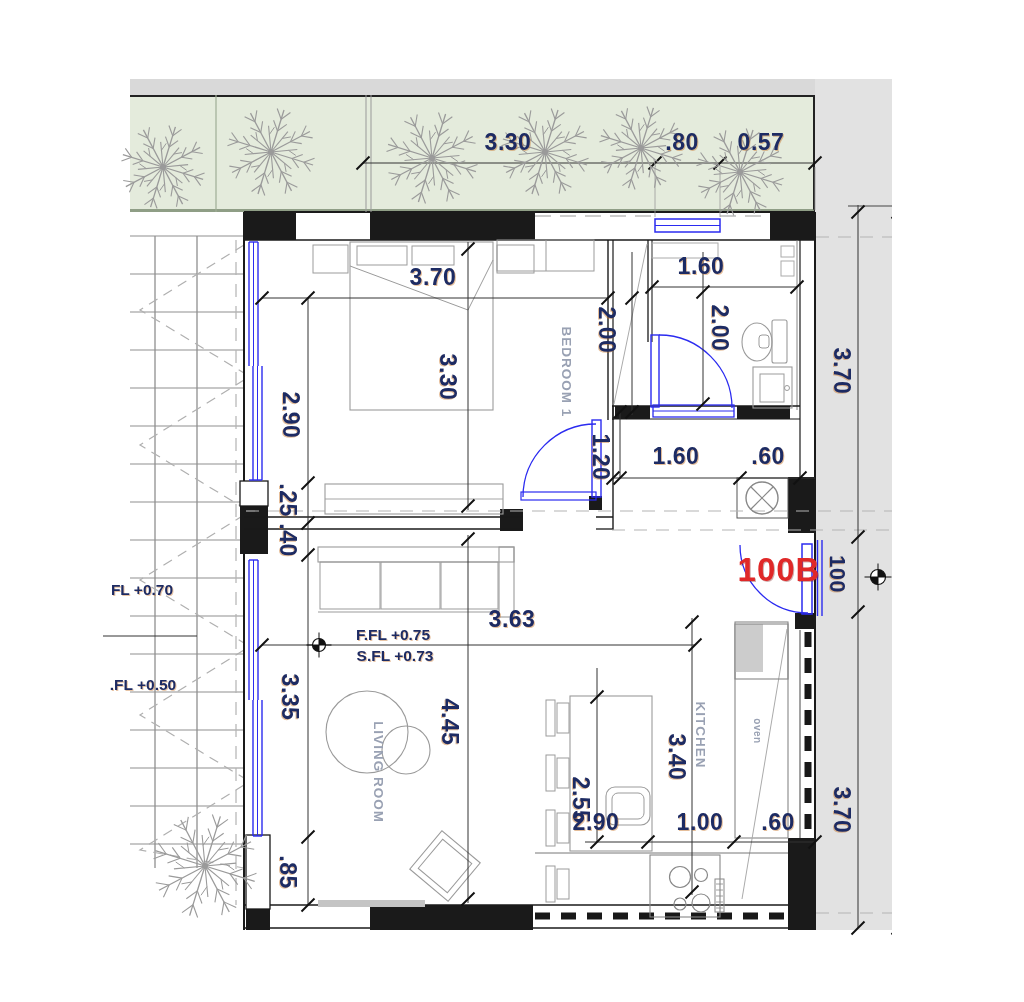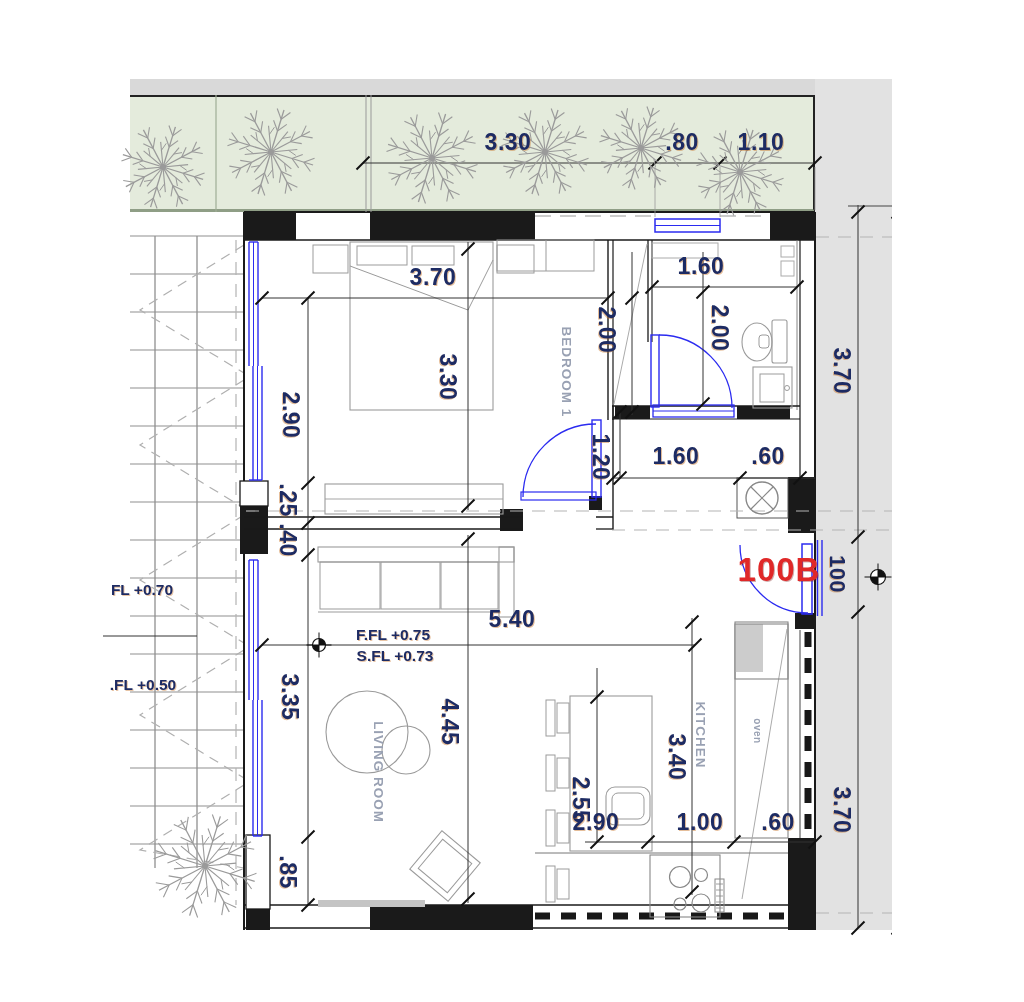--- a/index.html
+++ b/index.html
@@ -696,42 +696,42 @@
           <line x1="240.8748840563967" y1="847.0763033753948" x2="246.5772340659431" y2="834.817689898797" stroke="#9a9a9a" stroke-width="1.1"></line>
           <line x1="205" y1="866" x2="236.06604329866153" y2="863.1119290580583" stroke="#9a9a9a" stroke-width="1.1"></line>
           <line x1="225.710695532441" y1="864.0746193720389" x2="234.25108449564732" y2="870.009411395113" stroke="#9a9a9a" stroke-width="1"></line>
           <circle cx="205" cy="866" r="2.5" stroke="#9a9a9a" stroke-width="1" fill="#9a9a9a"></circle>
         </g>
       </g>
     </svg>
 
   <span class="lb dim" style="left:508px;top:142px">3.30</span>
   <span class="lb dim" style="left:682px;top:142px">.80</span>
-  <span class="lb dim" style="left:761px;top:142px">1.10</span>
+  <span class="lb dim" style="left:761px;top:142px">0.57</span>
 
   <span class="lb dim" style="left:433px;top:277px">3.70</span>
   <span class="lb dim v" style="left:290px;top:415px">2.90</span>
   <span class="lb dim v" style="left:447px;top:377px">3.30</span>
   <span class="lb dim v" style="left:606px;top:330px">2.00</span>
   <span class="lb room v" style="left:566px;top:372px">BEDROOM 1</span>
 
   <span class="lb dim" style="left:701px;top:266px">1.60</span>
   <span class="lb dim v" style="left:719px;top:328px">2.00</span>
   <span class="lb dim v" style="left:600px;top:457px">1.20</span>
   <span class="lb dim" style="left:676px;top:456px">1.60</span>
   <span class="lb dim" style="left:768px;top:456px">.60</span>
 
   <span class="lb red" style="left:779px;top:570px">100B</span>
   <span class="lb dim v entry" style="left:837px;top:574px">100</span>
   <span class="lb zero" style="left:901px;top:564px">+0</span>
 
   <span class="lb dim v" style="left:841px;top:371px">3.70</span>
   <span class="lb dim v" style="left:841px;top:810px">3.70</span>
 
-  <span class="lb dim" style="left:512px;top:619px">5.40</span>
+  <span class="lb dim" style="left:512px;top:619px">3.63</span>
   <span class="lb lvl" style="left:393px;top:635px">F.FL +0.75</span>
   <span class="lb lvl" style="left:395px;top:656px">S.FL +0.73</span>
   <span class="lb dim v" style="left:287px;top:500px">.25</span>
   <span class="lb dim v" style="left:287px;top:540px">.40</span>
   <span class="lb dim v" style="left:289px;top:697px">3.35</span>
   <span class="lb dim v" style="left:449px;top:722px">4.45</span>
   <span class="lb dim v" style="left:287px;top:872px">.85</span>
   <span class="lb room v" style="left:378px;top:772px">LIVING ROOM</span>
 
   <span class="lb lvl" style="left:142px;top:590px">FL +0.70</span>

